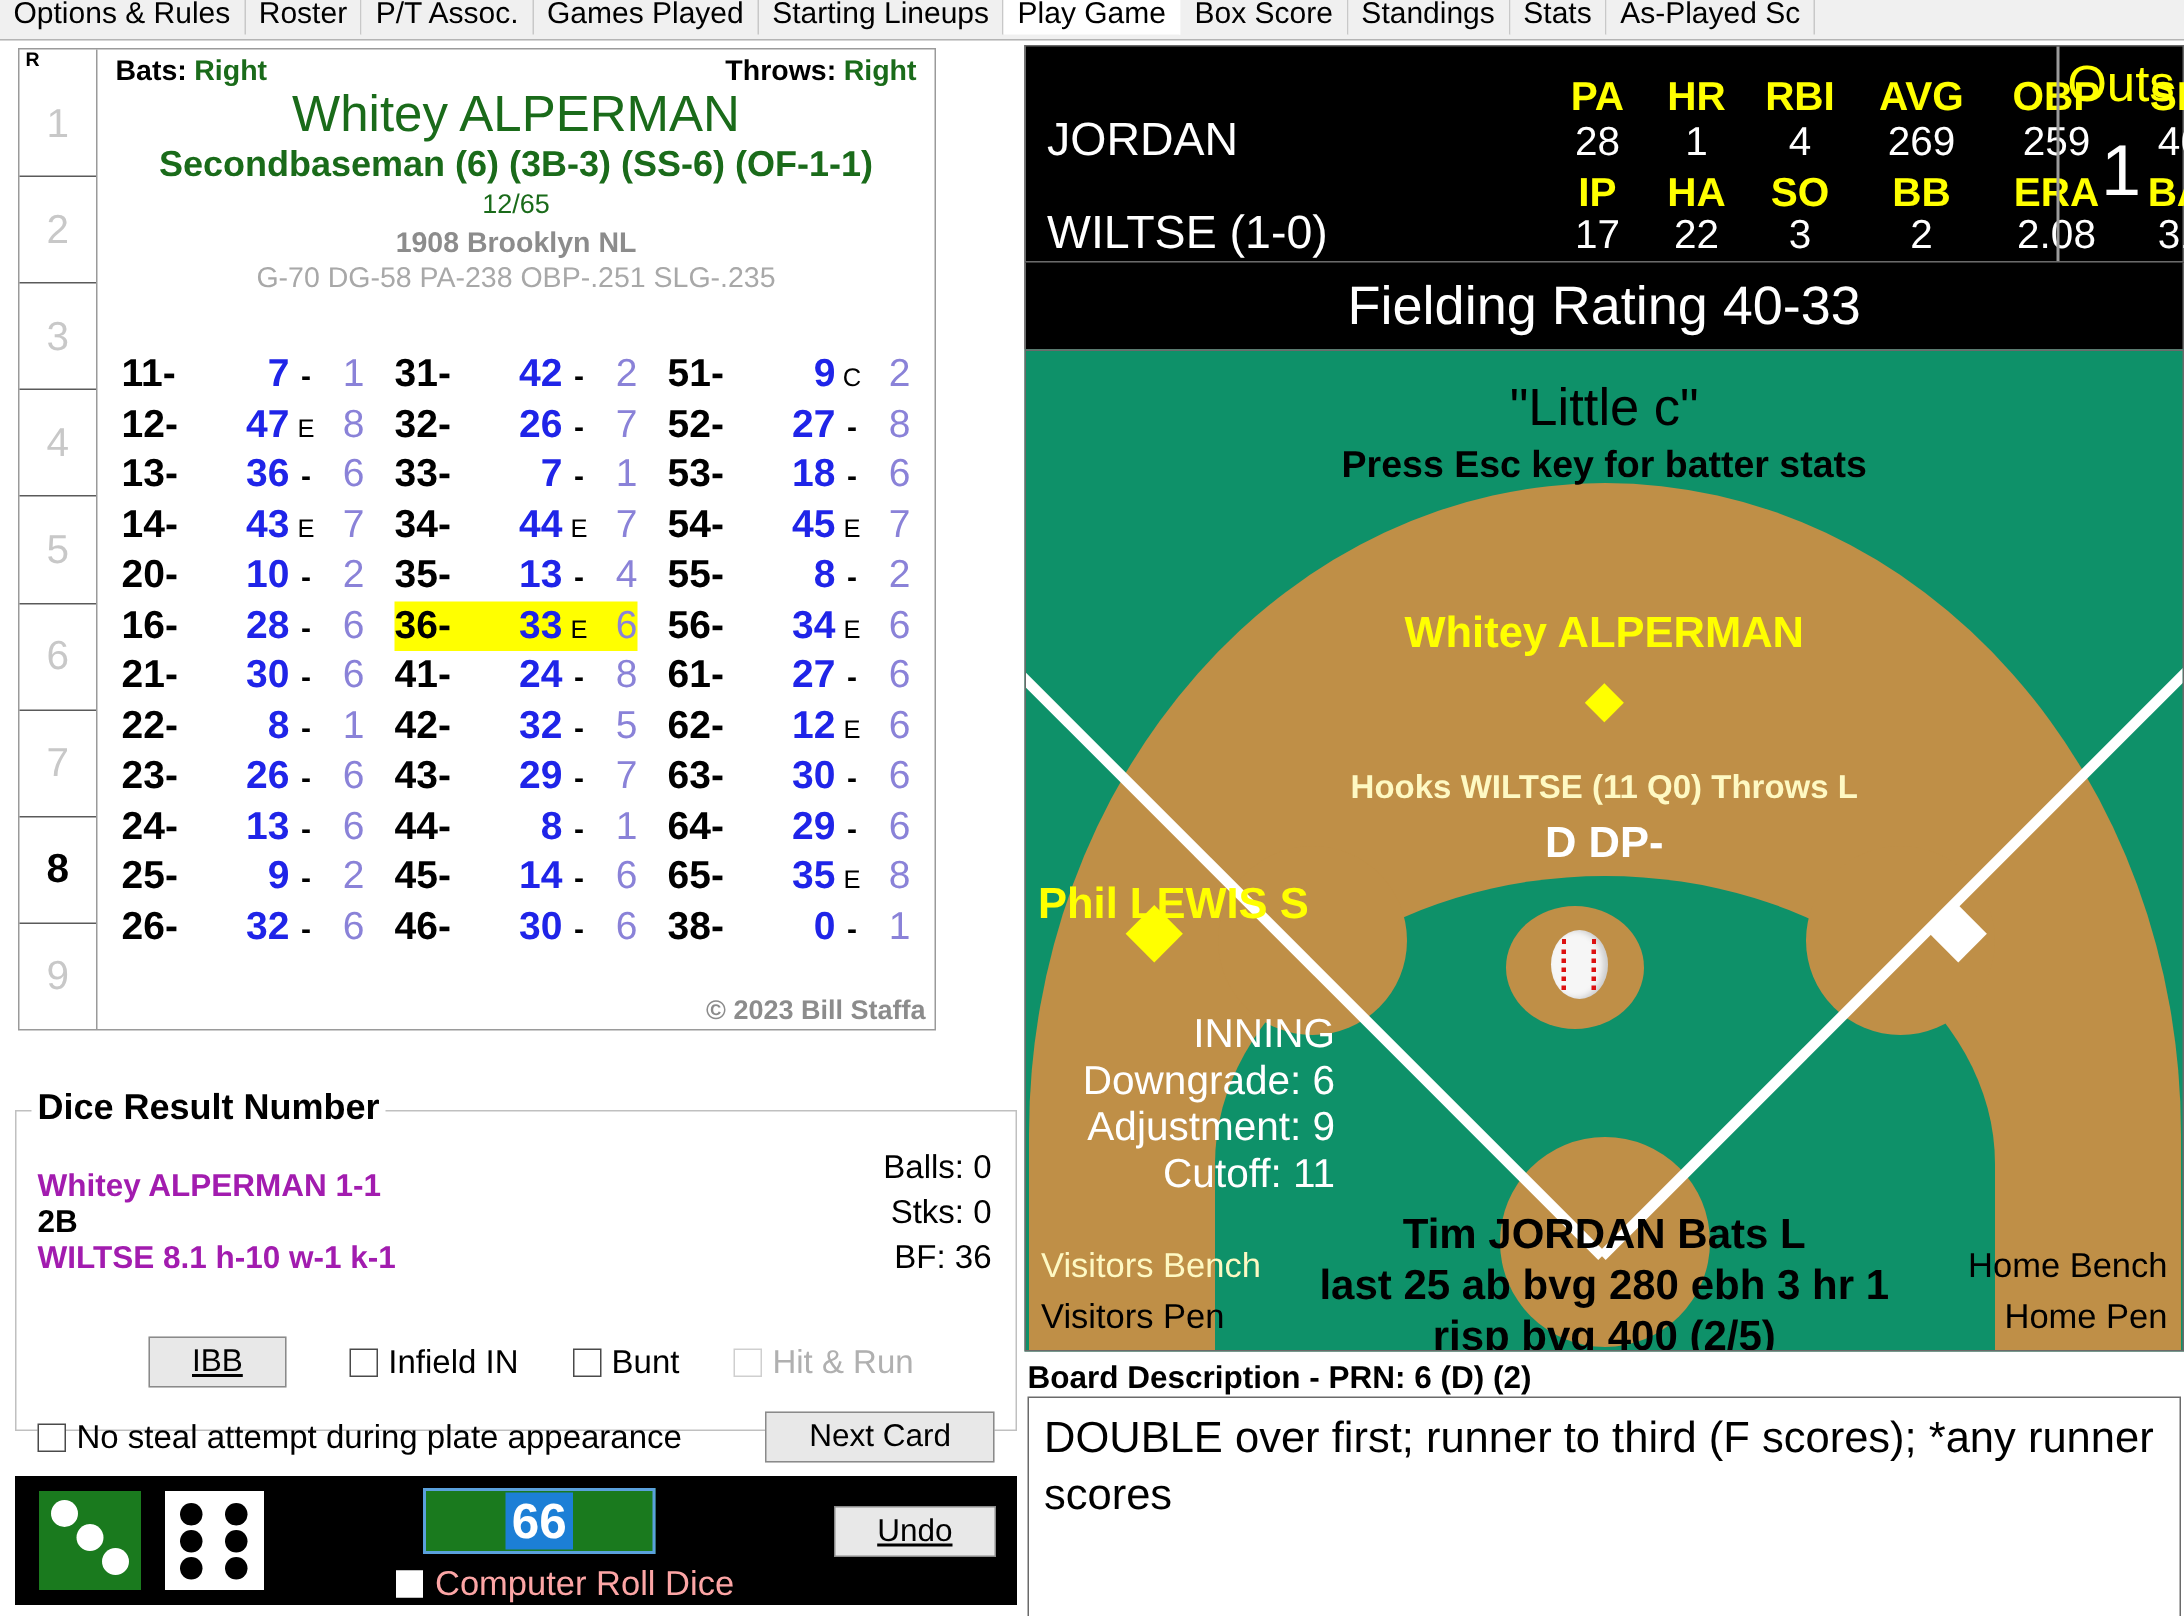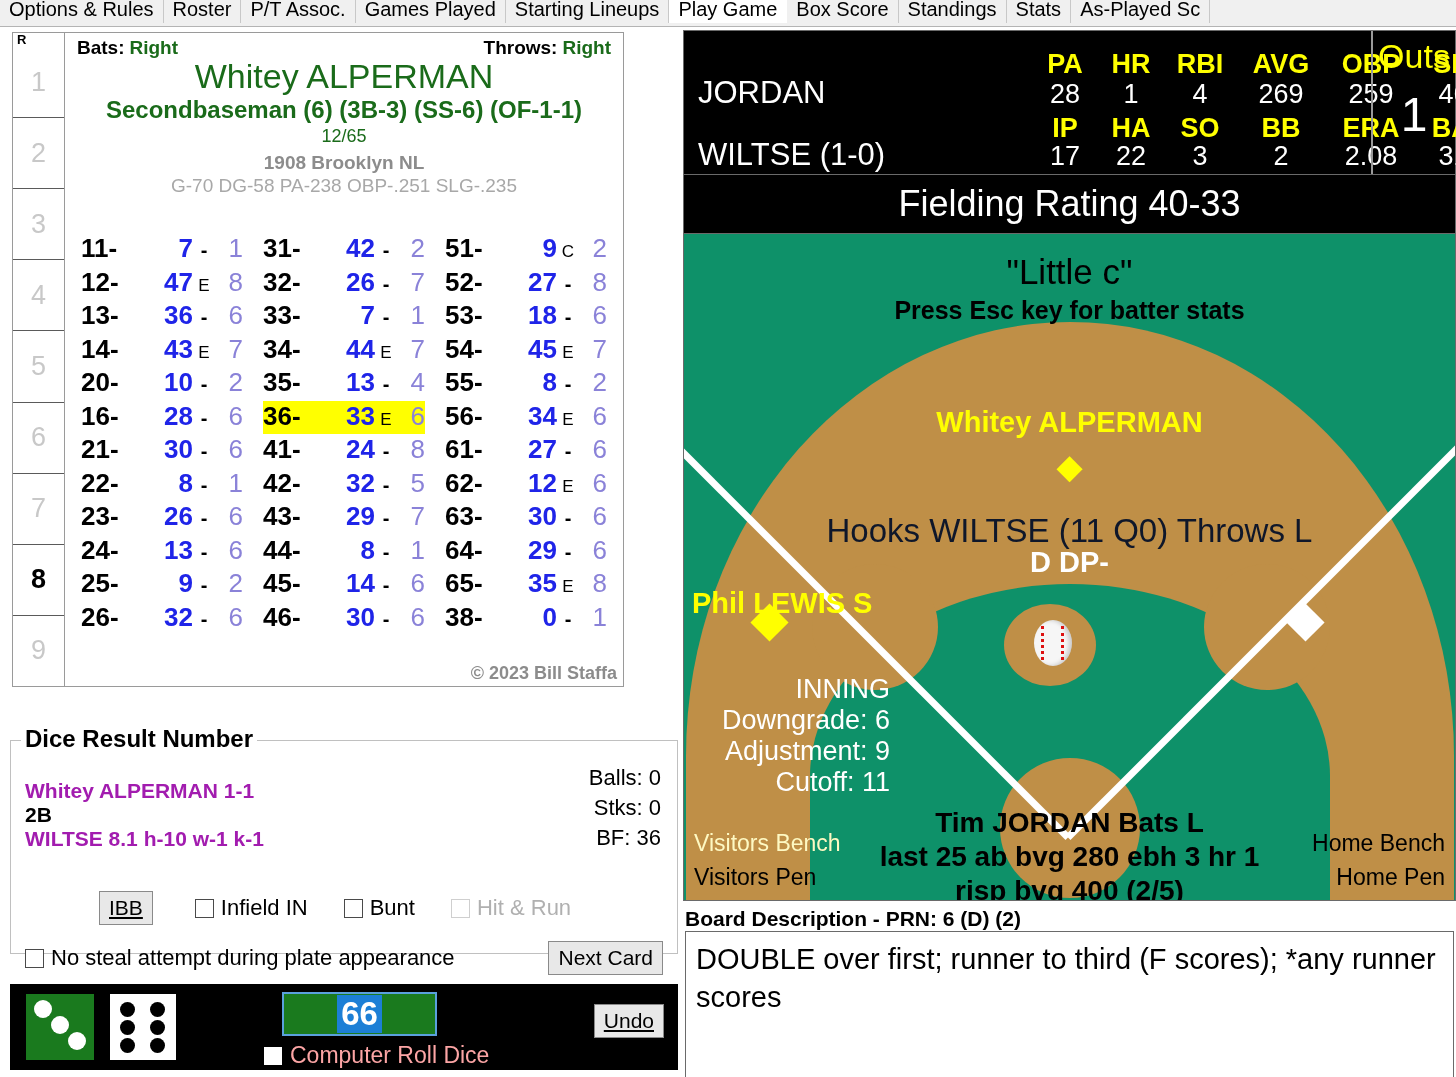--- a/index.html
+++ b/index.html
@@ -84,21 +84,21 @@
     font-size:24px;font-weight:bold;color:#000;
   }
   .drLine{font-size:21px;font-weight:bold;color:#a21caf;}
   #drBlock{position:absolute;left:14px;top:38px;}
   #drBlock .l2{color:#000;}
   #counts{position:absolute;right:16px;top:22px;text-align:right;font-size:22px;color:#000;line-height:30px;}
 
   #optrow{position:absolute;left:0;top:150px;width:100%;display:flex;align-items:center;font-size:22px;}
   .btn{
     border:1px solid #8a8a8a;background:#e8e8e8;color:#000;
-    padding:4px 9px;font-size:21px;box-sizing:border-box;
+    padding:4px 28px;font-size:21px;box-sizing:border-box;
     font-family:"Liberation Sans",sans-serif;
   }
   .cbx{display:inline-flex;align-items:center;gap:7px;font-size:22px;color:#000;}
   .box{width:17px;height:17px;border:1px solid #4a4a4a;background:#fff;display:inline-block;}
   .cbx.dis{color:#b0b0b0;}
   .cbx.dis .box{border-color:#cfcfcf;}
   .u{text-decoration:underline;}
 
   #steelrow{position:absolute;left:0;top:200px;width:100%;display:flex;align-items:center;justify-content:space-between;padding:0 14px;box-sizing:border-box;}
 
@@ -167,21 +167,21 @@
   #ball{
     position:absolute;left:350px;top:386px;width:38px;height:46px;border-radius:50%;
     background:#f6f6f6;box-shadow:inset -3px 0 4px rgba(0,0,0,.18);
   }
   #ball .seam{position:absolute;width:3px;height:34px;top:6px;border-left:3px dotted #d11;}
   .ftxt{position:absolute;text-align:center;}
   #littlec{left:0;right:0;top:18px;font-size:35px;color:#000;}
   #escline{left:0;right:0;top:62px;font-size:25px;color:#000;font-weight:bold;}
   #fielderName{left:0;right:0;top:172px;font-size:29px;color:#ffff00;font-weight:bold;}
   #fielderMark{left:0;right:0;top:212px;font-size:34px;color:#ffff00;}
-  #pitcherLine{left:0;right:0;top:278px;font-size:33px;color:#0f172a;font-weight:normal;}
+  #pitcherLine{left:0;right:0;top:278px;font-size:22px;color:#fef9c3;font-weight:bold;}
   #pitcherLine2{left:0;right:0;top:312px;font-size:29px;color:#fff;font-weight:bold;}
   #runner3{left:8px;top:353px;font-size:29px;color:#ffff00;font-weight:bold;text-align:left;}
   #inningBlock{left:6px;top:440px;width:200px;text-align:right;font-size:27px;color:#fff;line-height:31px;}
   #batterBlock{left:0;right:0;top:572px;font-size:28px;color:#000;font-weight:bold;line-height:34px;}
   #visBench{left:10px;top:596px;text-align:left;font-size:23px;color:#fef9c3;}
   #visPen{left:10px;top:630px;text-align:left;font-size:23px;color:#000;}
   #homeBench{right:10px;top:596px;text-align:right;font-size:23px;color:#000;}
   #homePen{right:10px;top:630px;text-align:right;font-size:23px;color:#000;}
 
   #bdLabel{position:absolute;left:2px;top:877px;font-size:21px;font-weight:bold;color:#000;}

